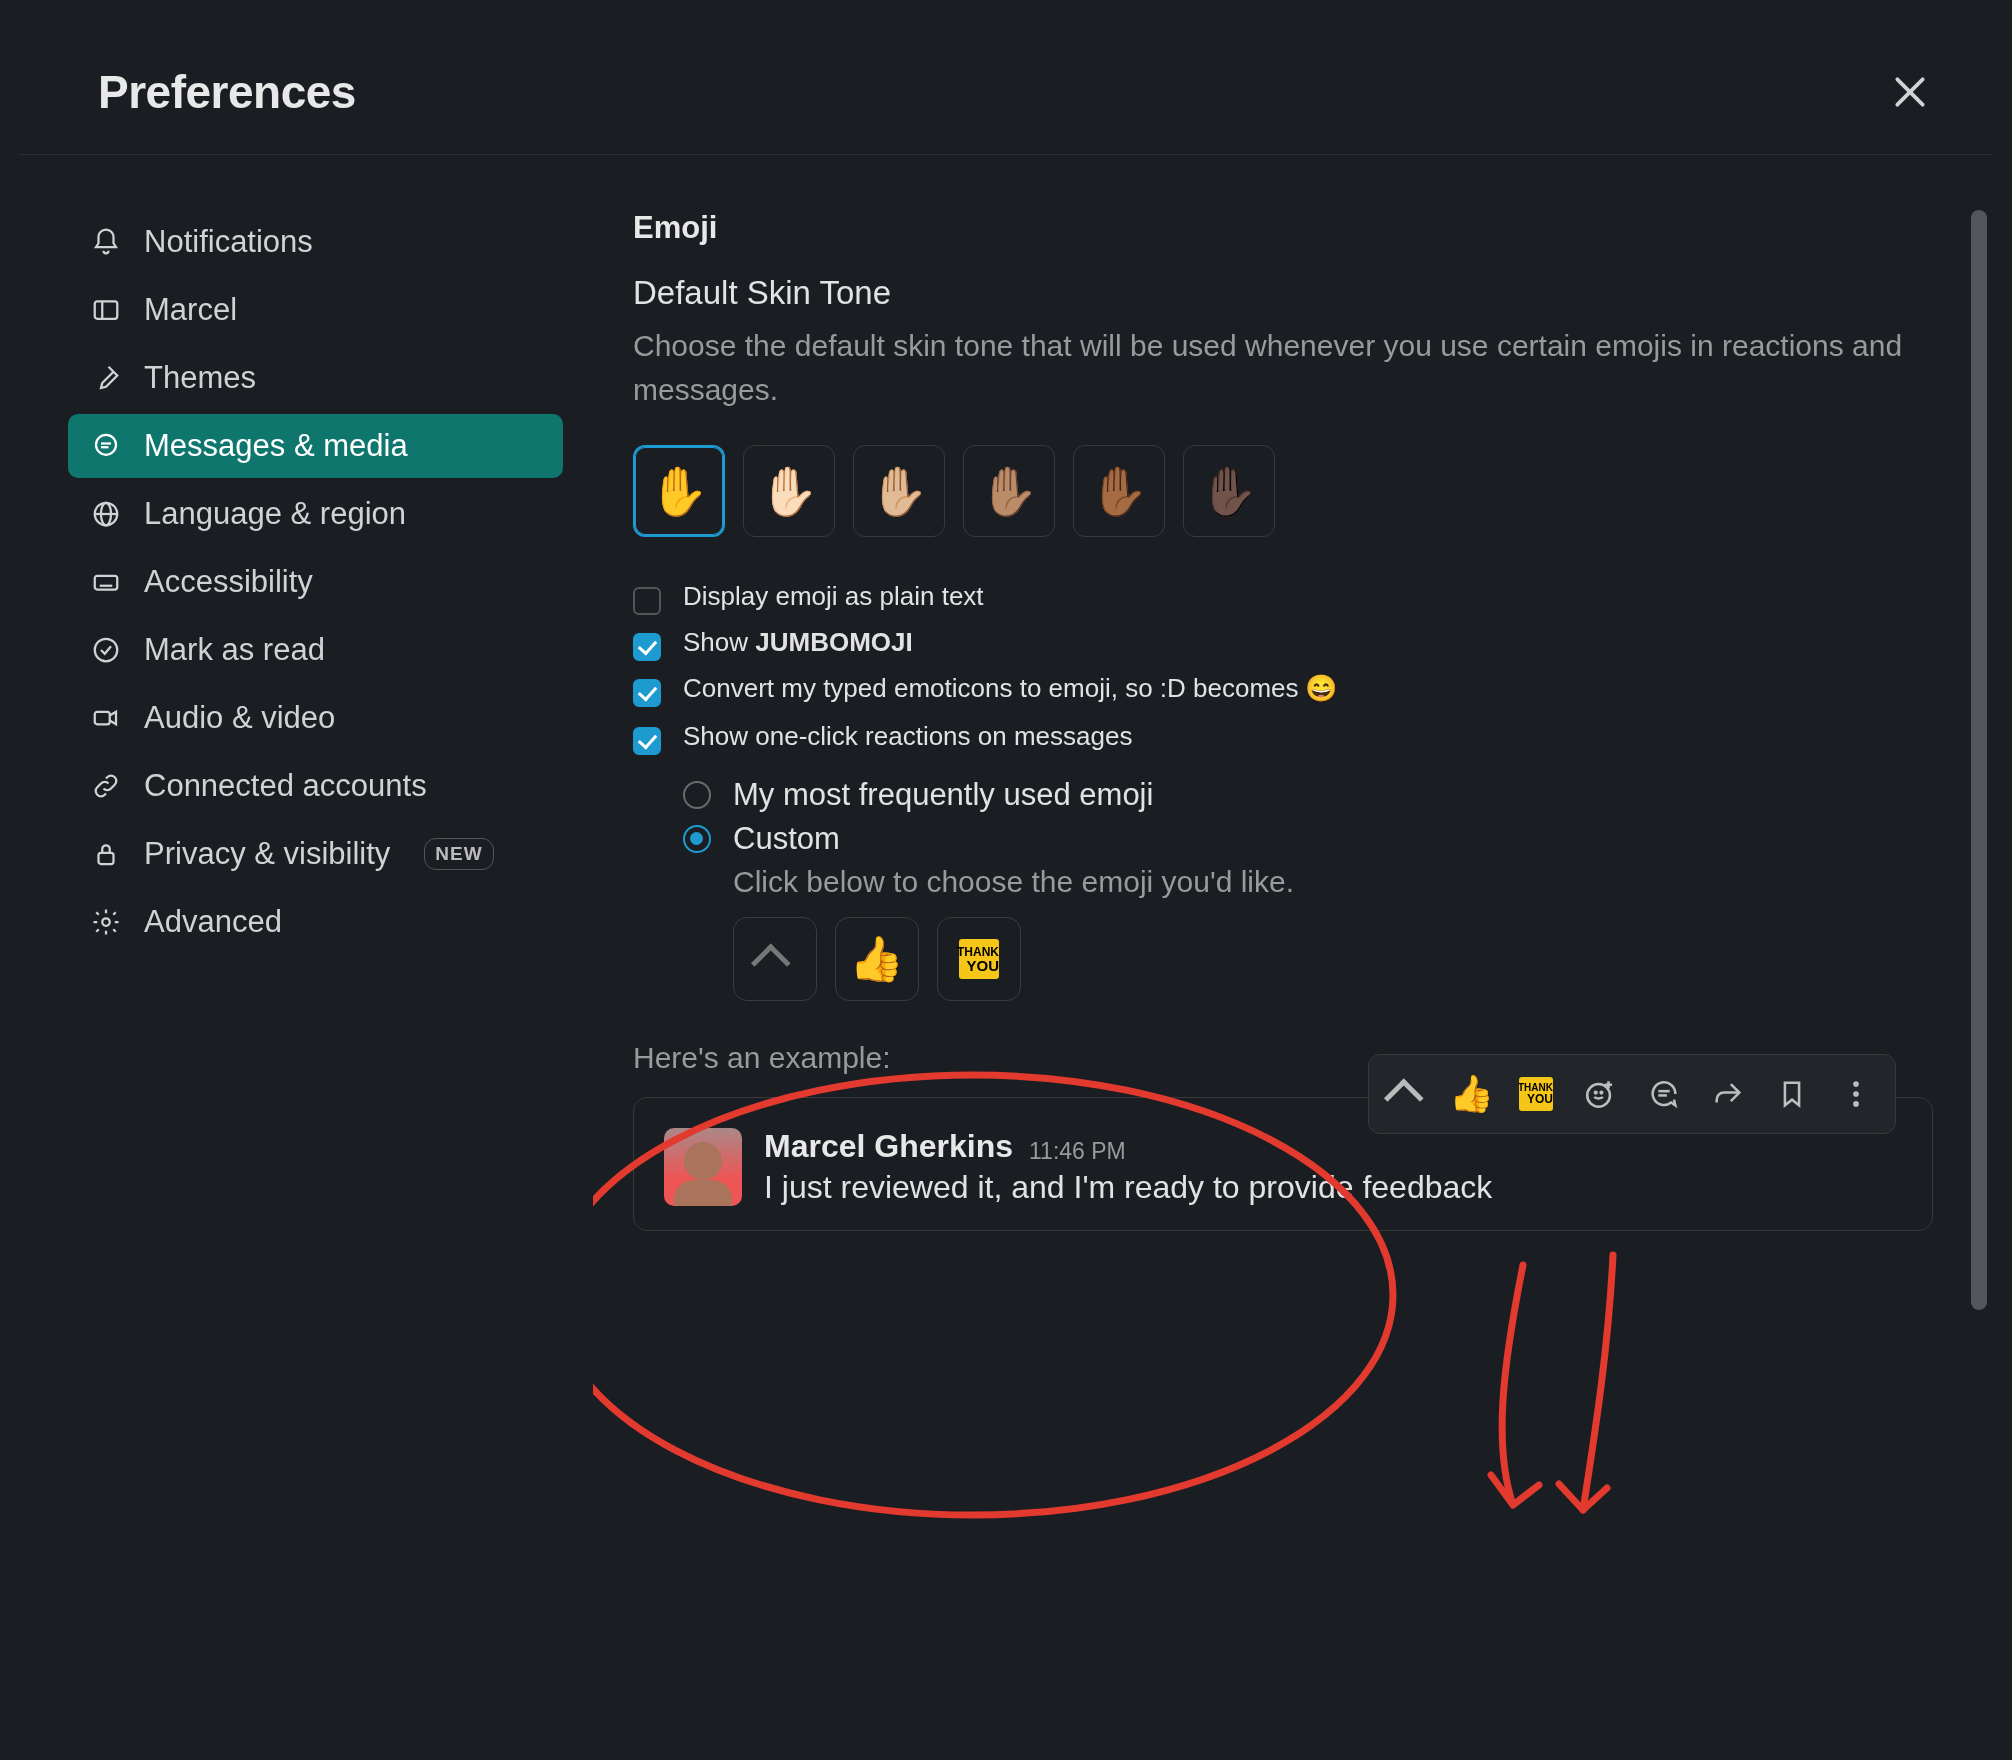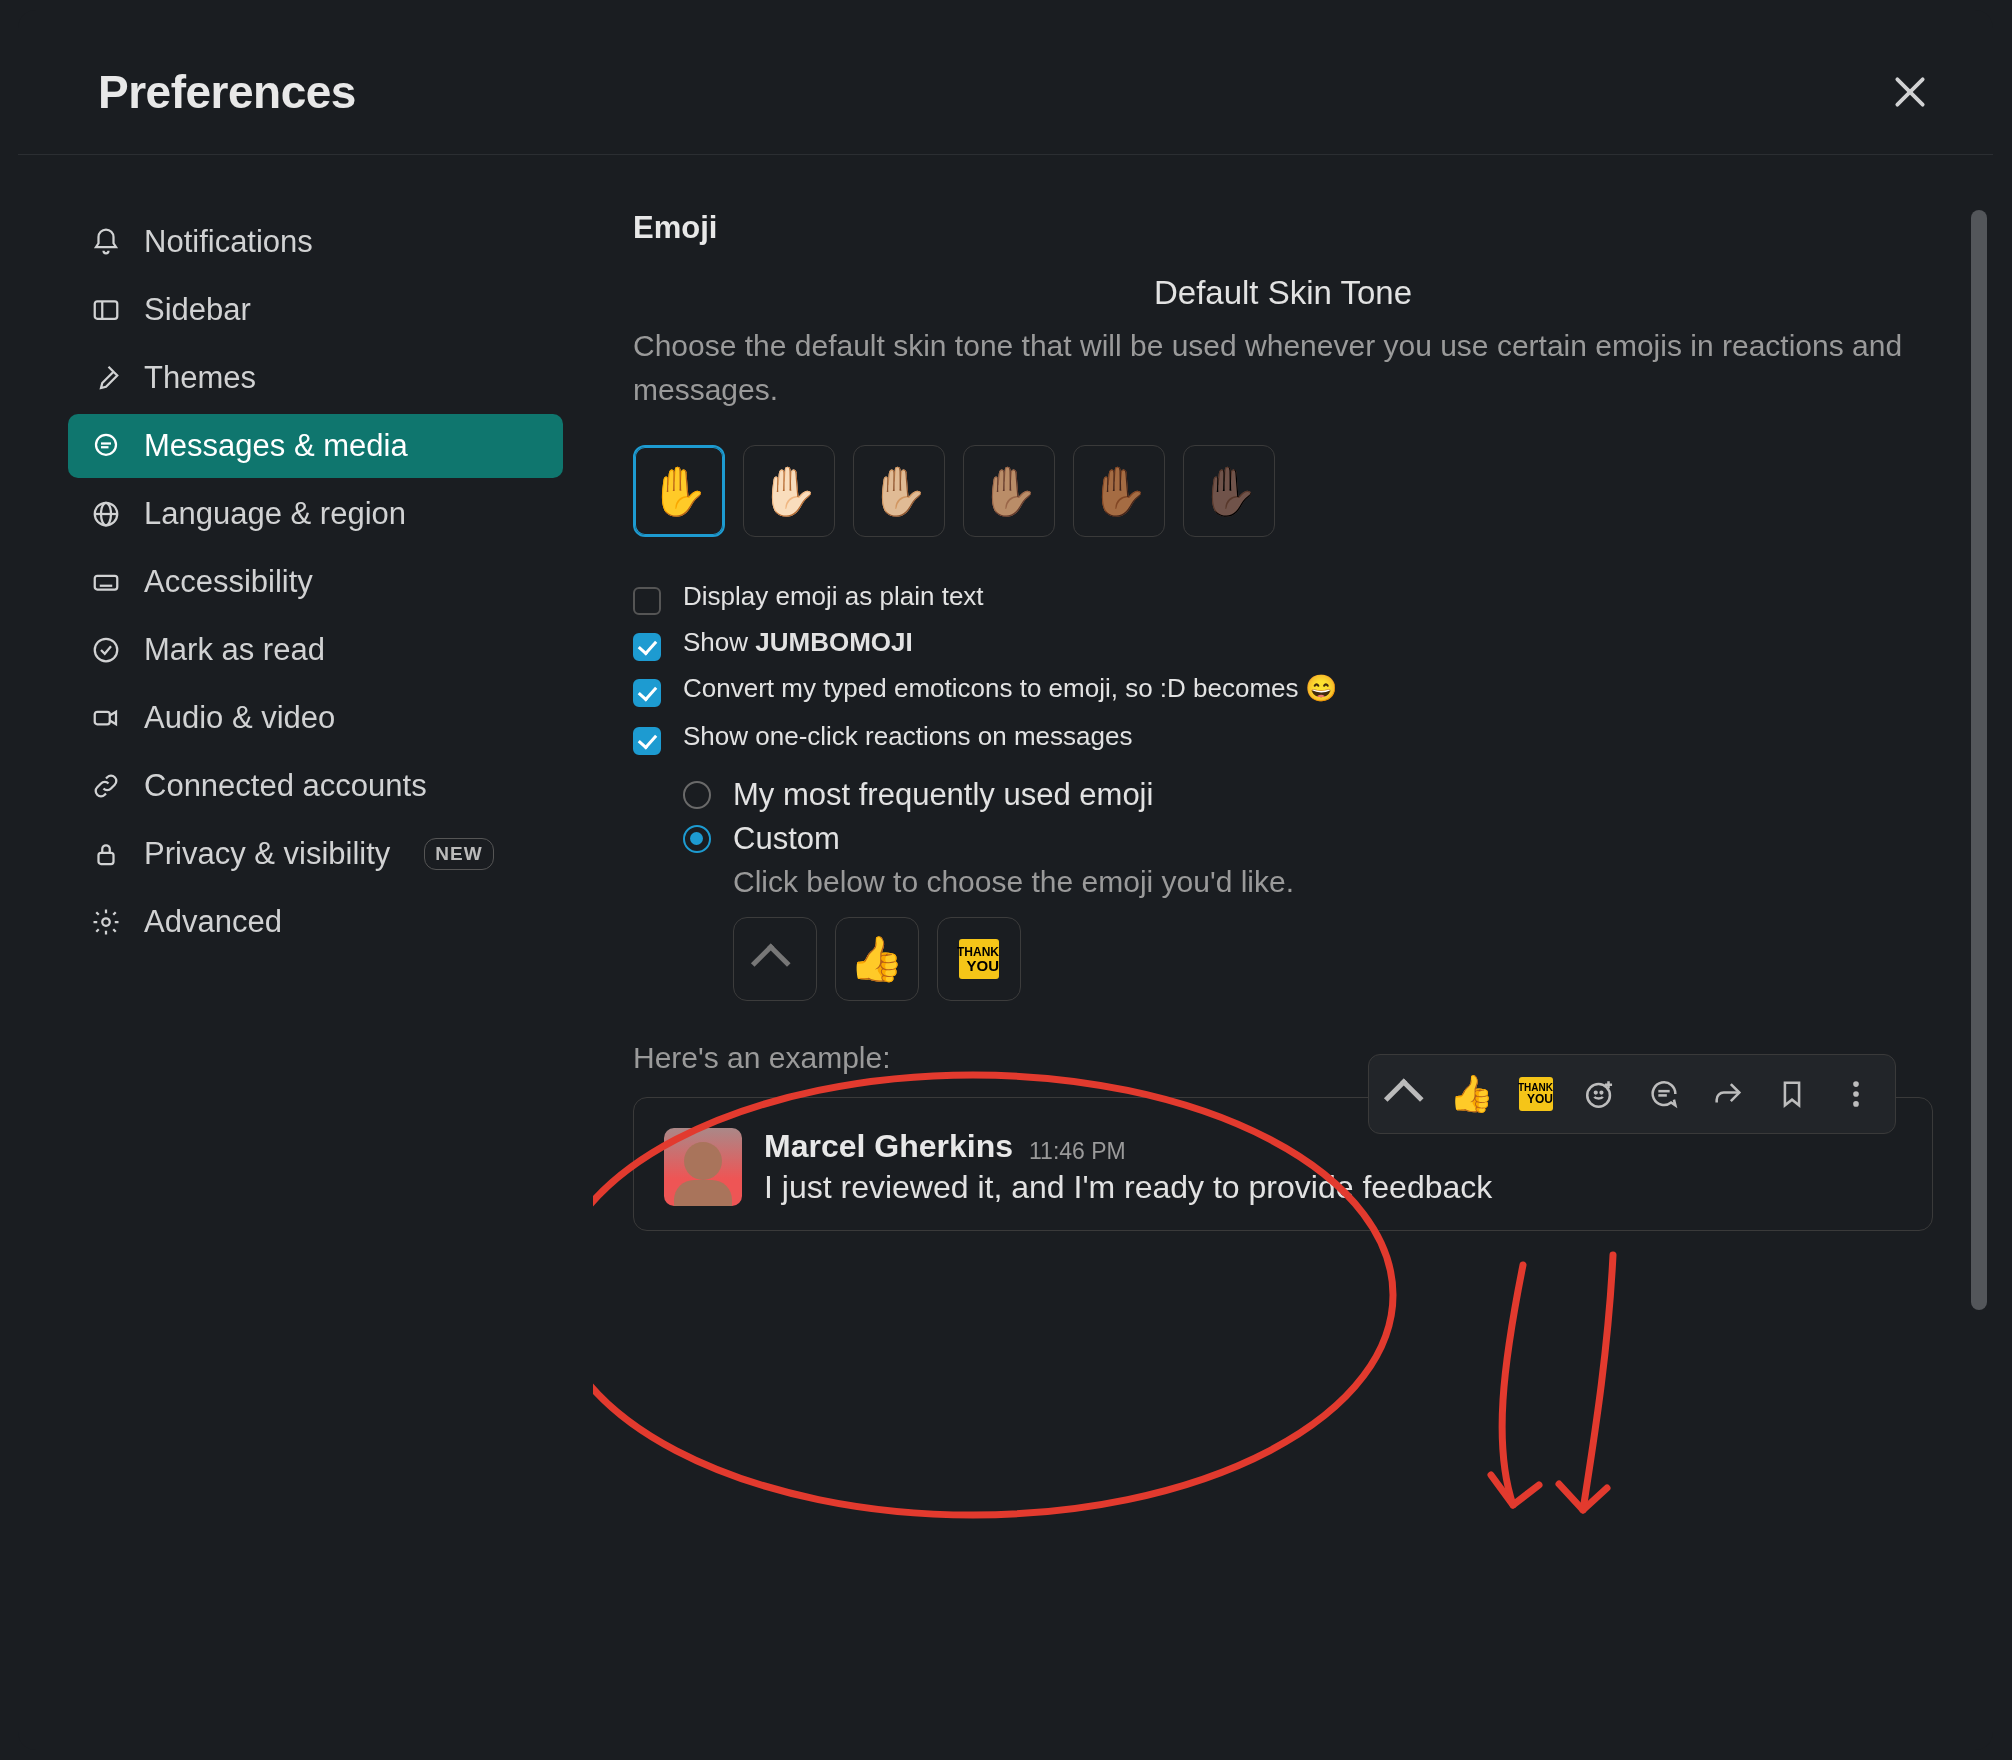--- a/index.html
+++ b/index.html
@@ -86,21 +86,20 @@
   .section-heading {
     font-size: 31px;
     font-weight: 800;
     color: #e8e8e8;
     margin-bottom: 28px;
   }
   .sub-heading {
     font-size: 33px;
     color:#e2e2e2;
     margin-bottom: 12px;
-    text-align: center;
   }
   .help-text {
     font-size: 30px;
     color:#9a9a9a;
     line-height: 1.45;
     margin-bottom: 34px;
   }
   .skin-row {
     display:flex;
     gap: 18px;
@@ -324,21 +323,21 @@
         <span>Notifications</span>
       </div>
 
       <div class="nav-item">
         <span class="icon">
           <svg viewBox="0 0 24 24" width="30" height="30" fill="none" stroke="currentColor" stroke-width="1.8">
               <rect x="3" y="5" width="18" height="14" rx="2"></rect>
               <line x1="9" y1="5" x2="9" y2="19"></line>
             </svg>
         </span>
-        <span>Sidebar</span>
+        <span>Marcel</span>
       </div>
 
       <div class="nav-item">
         <span class="icon">
           <svg viewBox="0 0 24 24" width="30" height="30" fill="none" stroke="currentColor" stroke-width="1.8">
               <path d="M14 3l7 7-9 9-4 1 1-4 9-9-4-4z"></path>
             </svg>
         </span>
         <span>Themes</span>
       </div>

